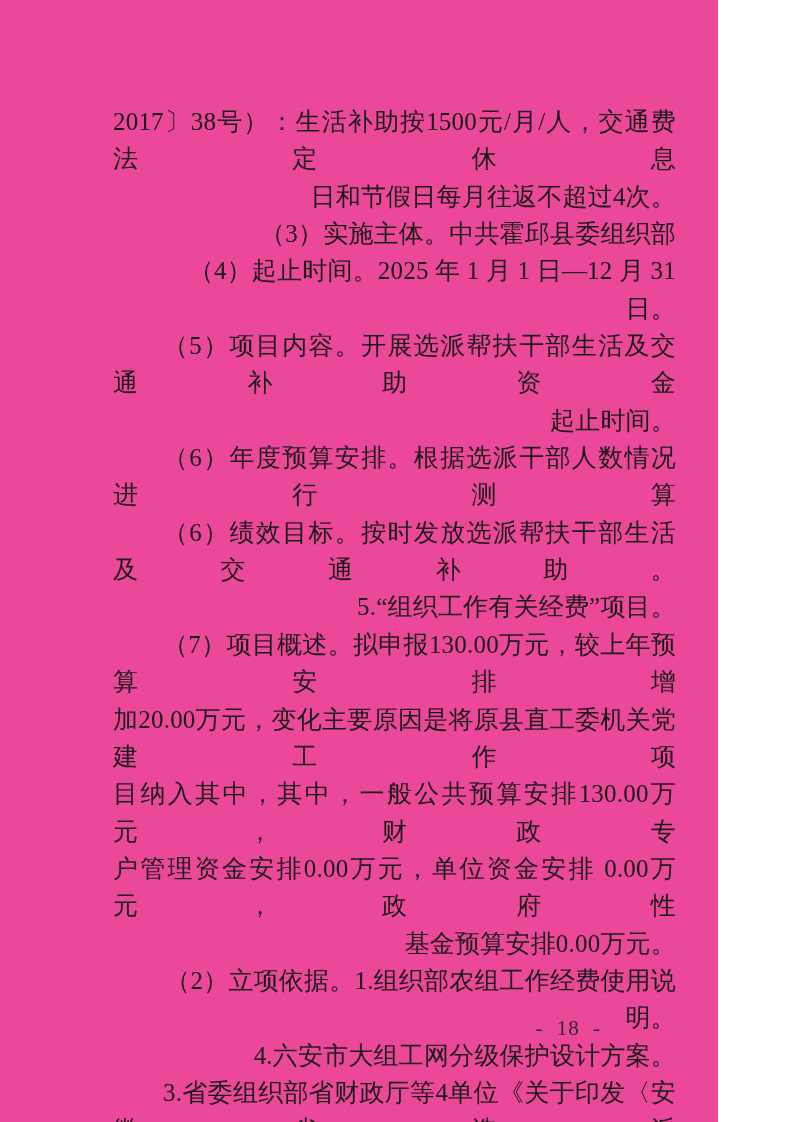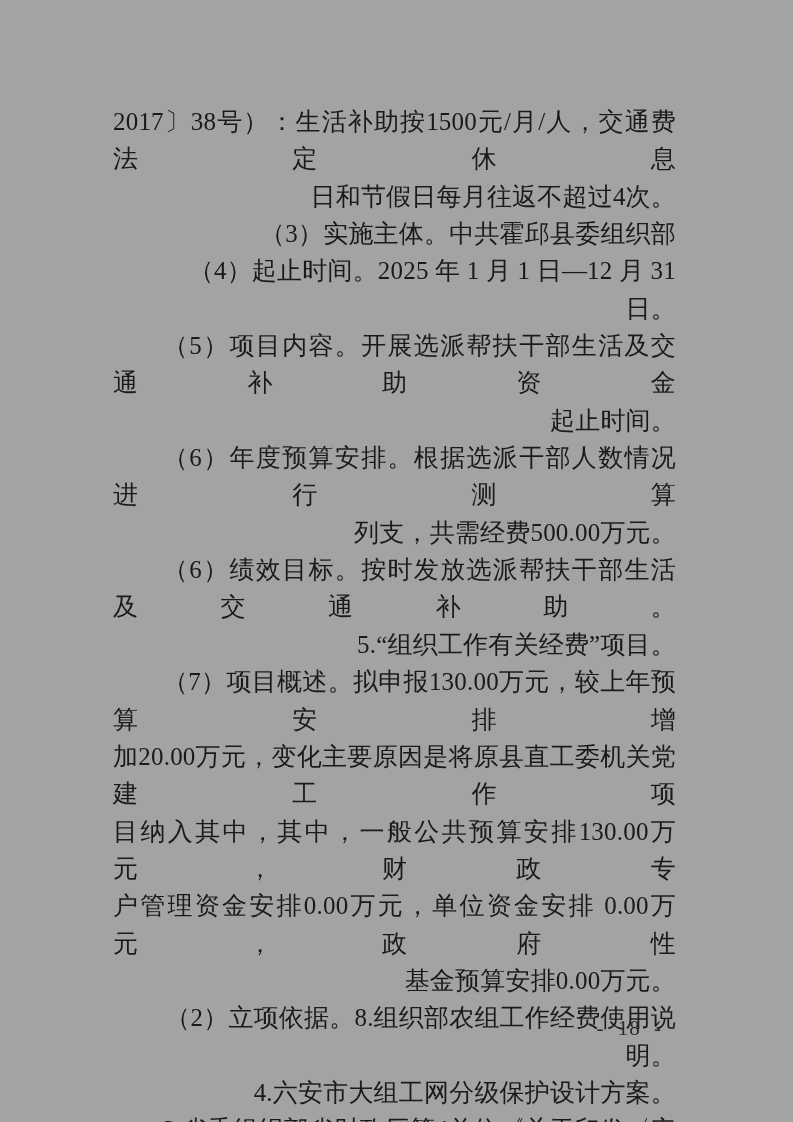--- a/index.html
+++ b/index.html
@@ -2,23 +2,23 @@
 <html><head>
 <meta charset="utf-8">
 <style>
   html, body {
     margin: 0;
     padding: 0;
     background: #ffffff;
   }
   .page {
     position: relative;
-    width: 793px;
+    width: 718px;
     height: 1122px;
-    background: #a3a3a3;
+    background: #ec4899;
     overflow: hidden;
     font-family: "Liberation Serif", "DejaVu Serif", serif;
     color: #1a1a1a;
   }
   .content {
     position: absolute;
     left: 113px;
     top: 103px;
     width: 563px;
     font-size: 25px;
@@ -35,47 +35,46 @@
   .line.full {
     text-align: justify;
     text-align-last: justify;
   }
   .line.bold {
     font-weight: 400;
   }
   .page-number {
     position: absolute;
     top: 1016px;
-    right: 131px;
+    right: 117px;
     font-size: 21px;
     line-height: 24px;
     color: #2a2a2a;
     word-spacing: 7px;
     letter-spacing: 1px;
     margin-left: 18px;
   }
 </style>
 </head>
 <body>
 
 <div class="page">
   <div class="content" id="doc-body">
       <div class="line full">2017〕38号）：生活补助按1500元/月/人，交通费法定休息</div>
       <div class="line">日和节假日每月往返不超过4次。</div>
       <div class="line indent">（3）实施主体。中共霍邱县委组织部</div>
       <div class="line indent">（4）起止时间。2025 年 1 月 1 日—12 月 31 日。</div>
       <div class="line indent full">（5）项目内容。开展选派帮扶干部生活及交通补助资金</div>
       <div class="line">起止时间。</div>
       <div class="line indent full">（6）年度预算安排。根据选派干部人数情况进行测算</div>
-      <div class="line">列支，共需经费500.00万元。</div>
       <div class="line indent full">（6）绩效目标。按时发放选派帮扶干部生活及交通补助。</div>
       <div class="line indent bold">5.“组织工作有关经费”项目。</div>
       <div class="line indent full">（7）项目概述。拟申报130.00万元，较上年预算安排增</div>
       <div class="line full">加20.00万元，变化主要原因是将原县直工委机关党建工作项</div>
       <div class="line full">目纳入其中，其中，一般公共预算安排130.00万元，财政专</div>
       <div class="line full">户管理资金安排0.00万元，单位资金安排 0.00万元，政府性</div>
       <div class="line">基金预算安排0.00万元。</div>
-      <div class="line indent">（2）立项依据。8.组织部农组工作经费使用说明。</div>
+      <div class="line indent">（2）立项依据。1.组织部农组工作经费使用说明。</div>
       <div class="line indent">4.六安市大组工网分级保护设计方案。</div>
       <div class="line indent full">3.省委组织部省财政厅等4单位《关于印发〈安徽省选派</div>
     </div>
   <div class="page-number">- 18 -</div>
 </div>
 
 </body></html>

